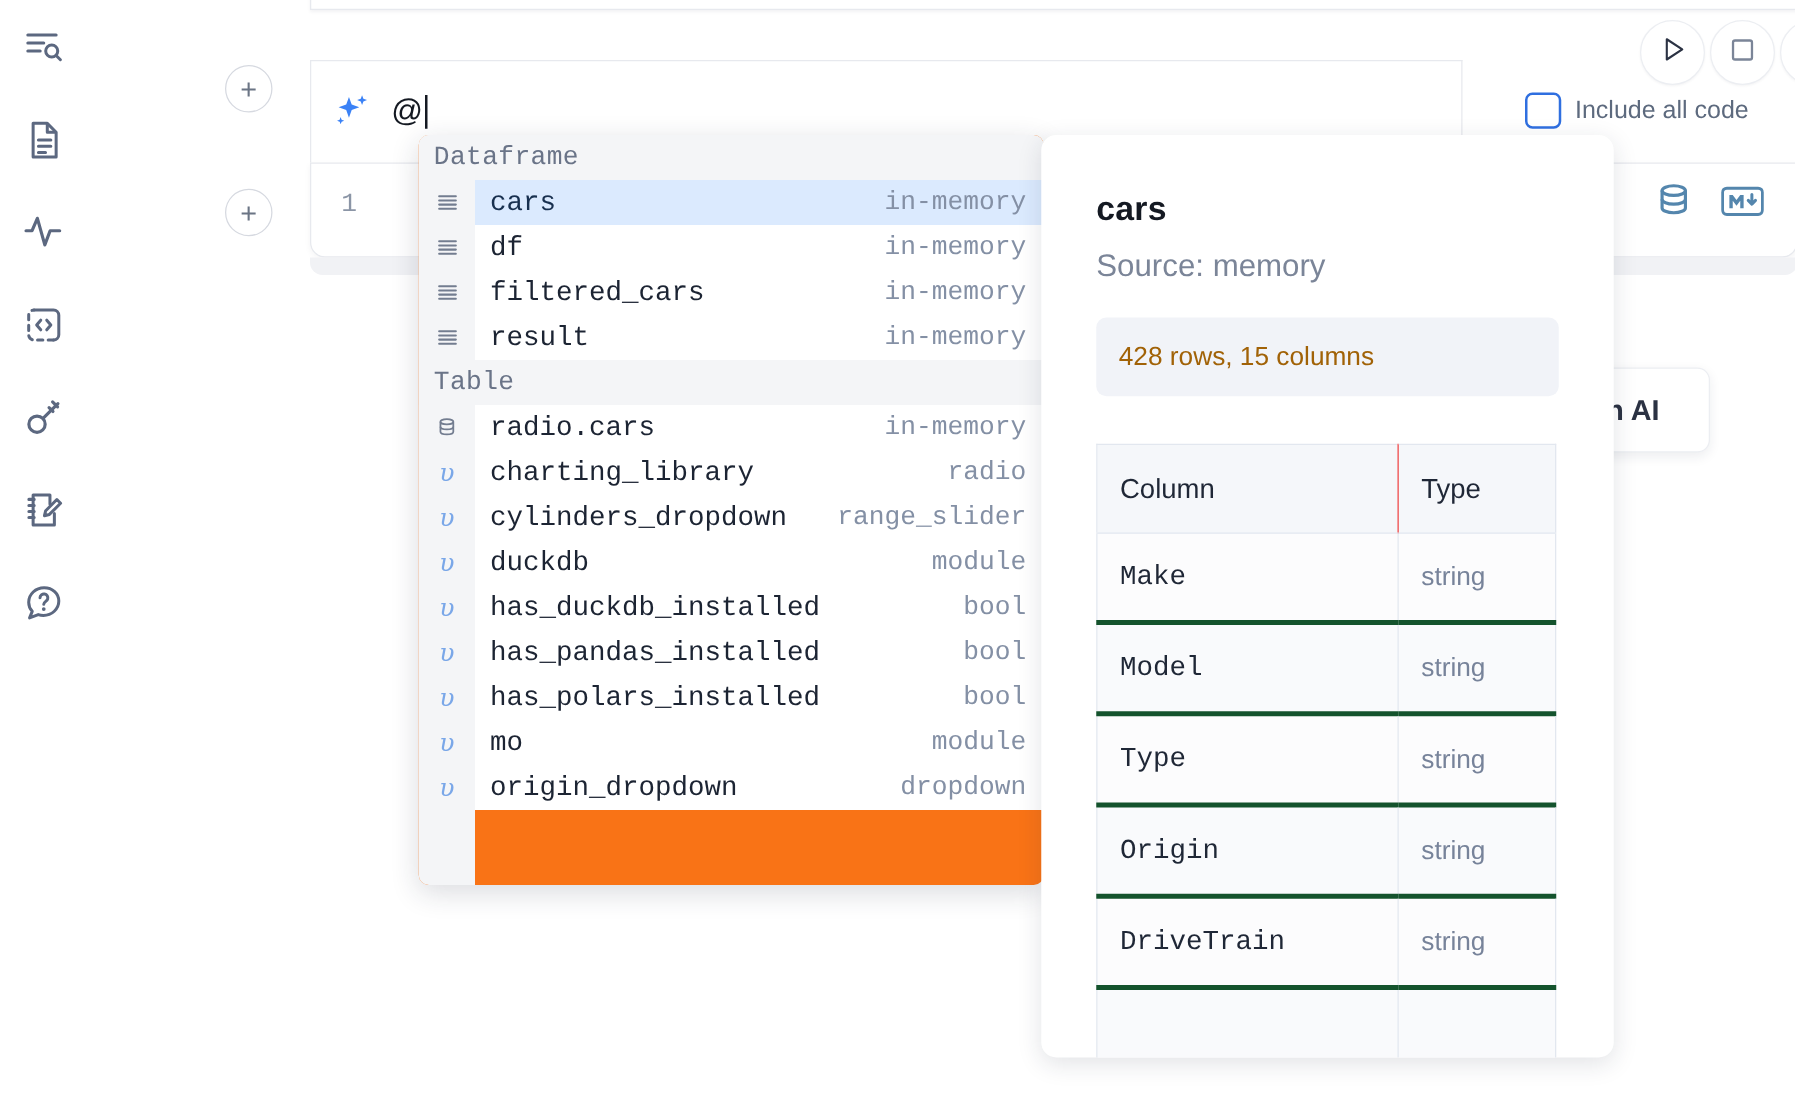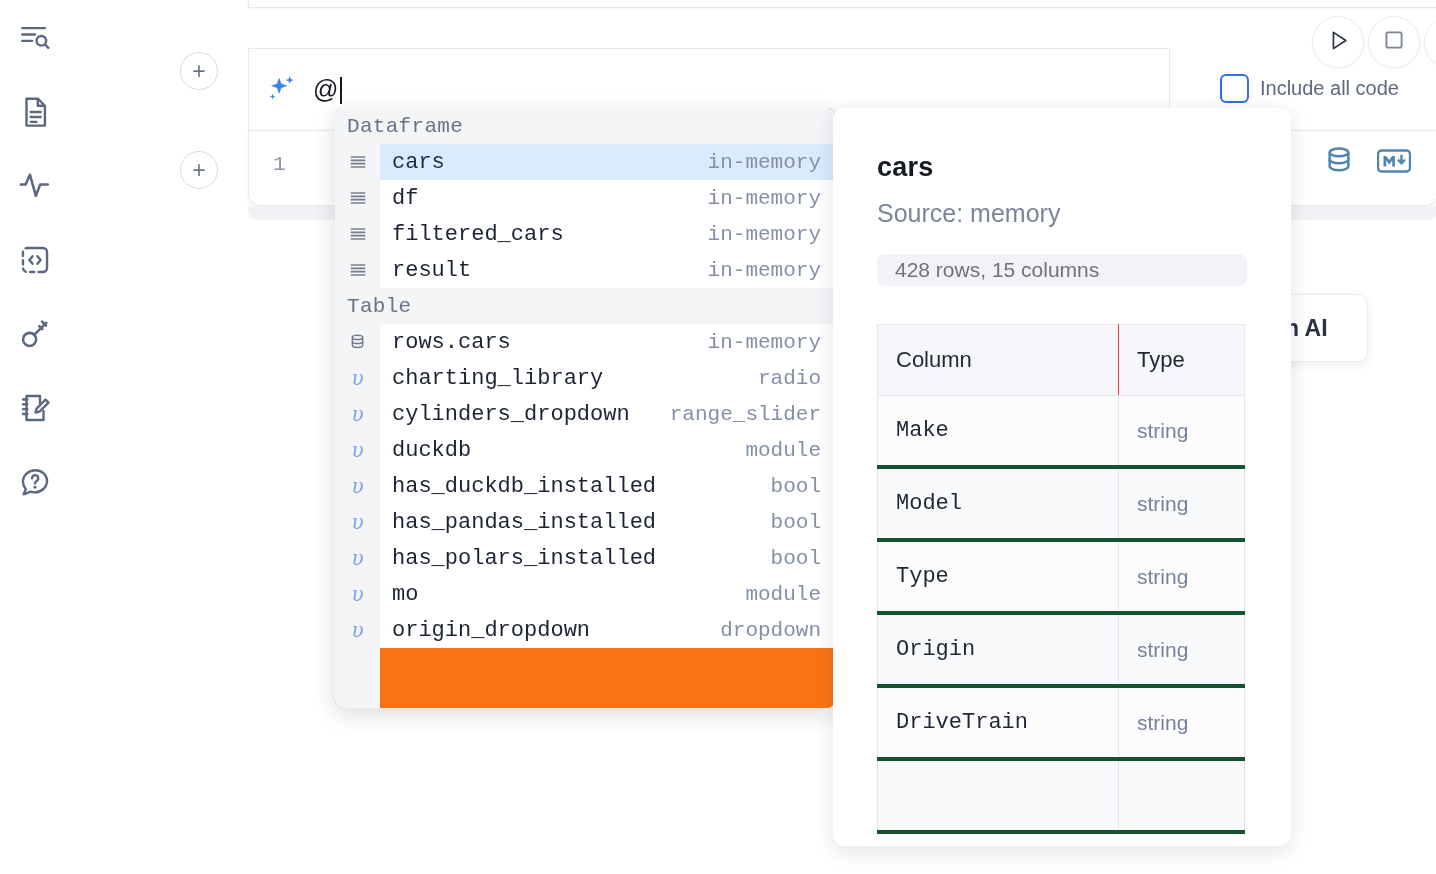--- a/index.html
+++ b/index.html
@@ -153,22 +153,22 @@
     position: absolute; left: 833px; top: 108px; width: 458px; height: 738px;
     background: #fff; border-radius: 12px;
     box-shadow: 0 5px 20px rgba(30,40,60,.13);
     z-index: 30; overflow: hidden;
   }
   .pv-pad { padding: 44px 44px 0 44px; }
   .pv-title { font-size: 27px; font-weight: 700; color: #141922; letter-spacing: .2px; }
   .pv-source { font-size: 25px; color: #7b8598; margin-top: 16px; }
   .pv-badge {
     margin-top: 26px; background: #f1f3f8; border-radius: 8px;
-    height: 32px; display: flex; align-items: center; padding: 0 18px;
-    font-size: 21px; color: #737373;
+    height: 63px; display: flex; align-items: center; padding: 0 18px;
+    font-size: 21px; color: #a16207;
   }
   .pv-table {
     margin: 38px 44px 0 44px;
     width: 368px; border-collapse: collapse;
     border: 1px solid #e2e7ef;
   }
   .pv-table th {
     background: #f5f7fa; text-align: left;
     padding: 22px 18px; font-size: 22px; font-weight: 400; color: #1f2736;
     border-bottom: 1px solid #e2e7ef; border-right: 1px solid #ef4444;
@@ -355,21 +355,21 @@
         </div>
         <div class="ac-section">Table</div>
         <div class="ac-item">
           <span class="ac-gi">
             <svg width="19" height="19" viewBox="0 0 24 24" fill="none" stroke="currentColor" stroke-width="1.8">
               <ellipse cx="12" cy="5.6" rx="6.5" ry="2.7"></ellipse>
               <path d="M5.5 5.6v5c0 1.5 2.9 2.7 6.5 2.7s6.5-1.2 6.5-2.7v-5"></path>
               <path d="M5.5 10.6v5c0 1.5 2.9 2.7 6.5 2.7s6.5-1.2 6.5-2.7v-5"></path>
             </svg>
           </span>
-          <span class="ac-name">rows.cars</span>
+          <span class="ac-name">radio.cars</span>
           <span class="ac-type">in-memory</span>
         </div>
         <div class="ac-item">
           <span class="ac-gi var">υ</span>
           <span class="ac-name">charting_library</span>
           <span class="ac-type">radio</span>
         </div>
         <div class="ac-item">
           <span class="ac-gi var">υ</span>
           <span class="ac-name">cylinders_dropdown</span>

